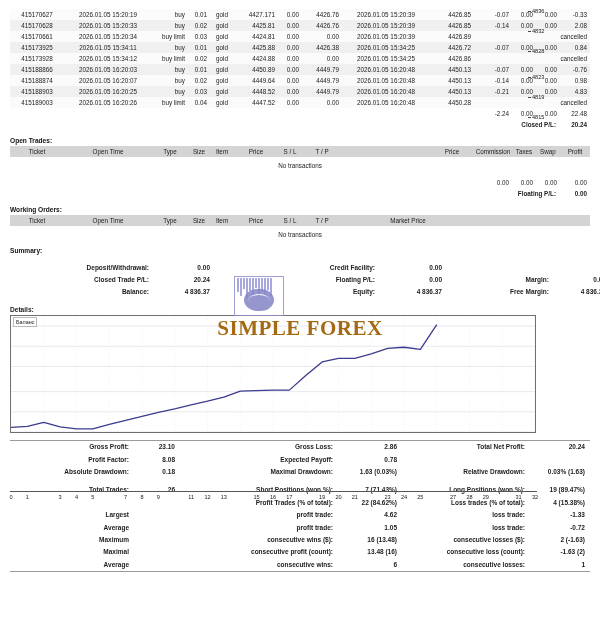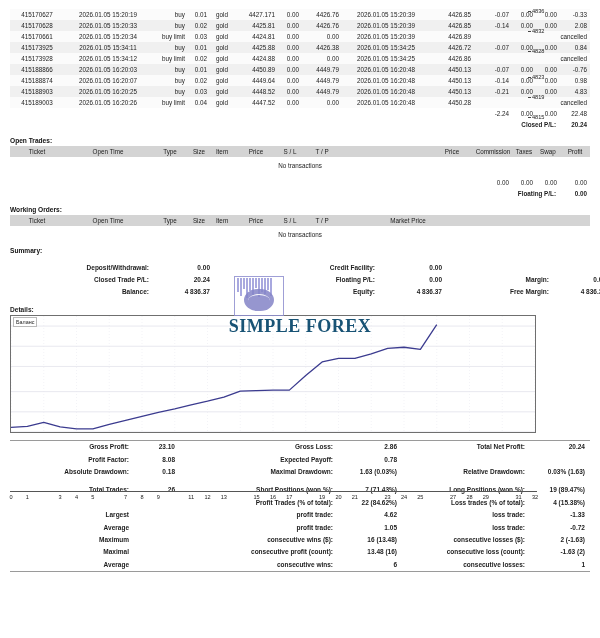--- a/index.html
+++ b/index.html
@@ -29,22 +29,22 @@
   .wm-globe{
     position:absolute;left:9px;top:12px;width:30px;height:22px;
     background:#6f6fbe;border-radius:50%/55%;opacity:.85;
   }
   .wm-globe:after{
     content:"";position:absolute;left:4px;top:5px;width:22px;height:12px;
     border-top:1.5px solid #ffffff;border-radius:50%;
   }
   .wm-text1{
     position:absolute;left:196px;top:316px;width:208px;text-align:center;
-    font-family:"Liberation Serif", serif;font-weight:bold;font-size:18px;
-    letter-spacing:.5px;color:#0c4a6e;opacity:.95;
+    font-family:"Liberation Serif", serif;font-weight:bold;font-size:21px;
+    letter-spacing:.5px;color:#a16207;opacity:.95;
   }
   .wm-text2{
     position:absolute;left:196px;top:336px;width:208px;text-align:center;
     font-family:"Liberation Serif", serif;font-weight:bold;font-size:21px;
     letter-spacing:.5px;color:#9b9bd6;opacity:.95;
   }
 
   
   table{border-collapse:collapse;width:580px;margin:0 10px;table-layout:fixed;}
   td,th{padding:0;font-weight:normal;font-size:6.3px;line-height:10px;

